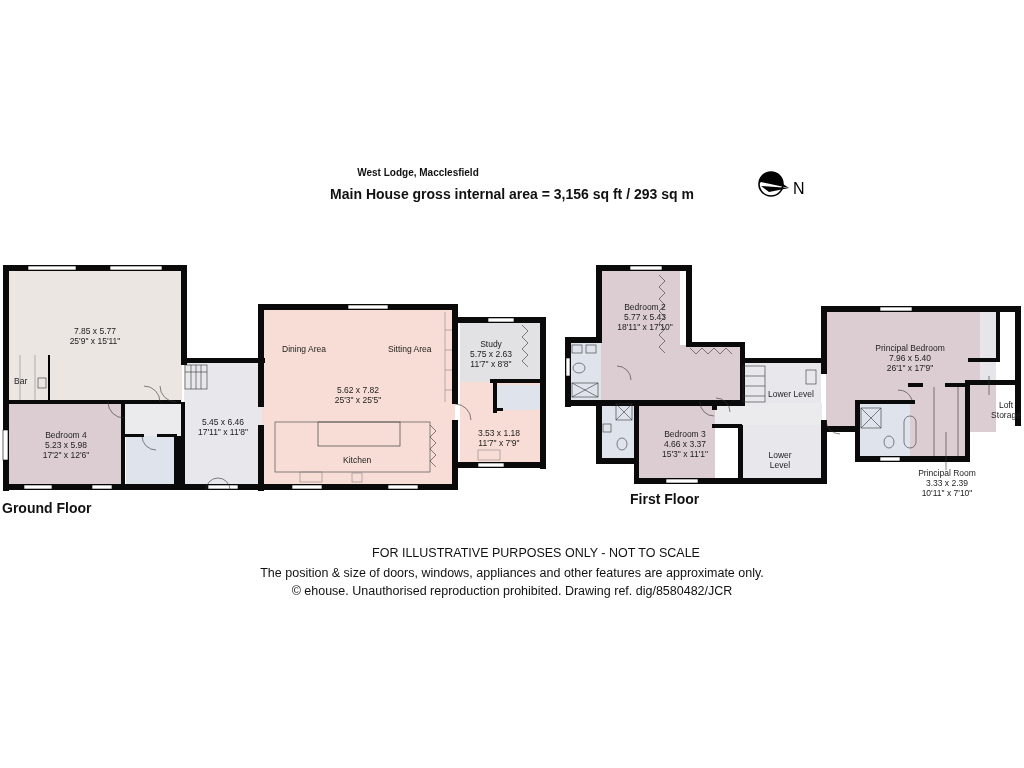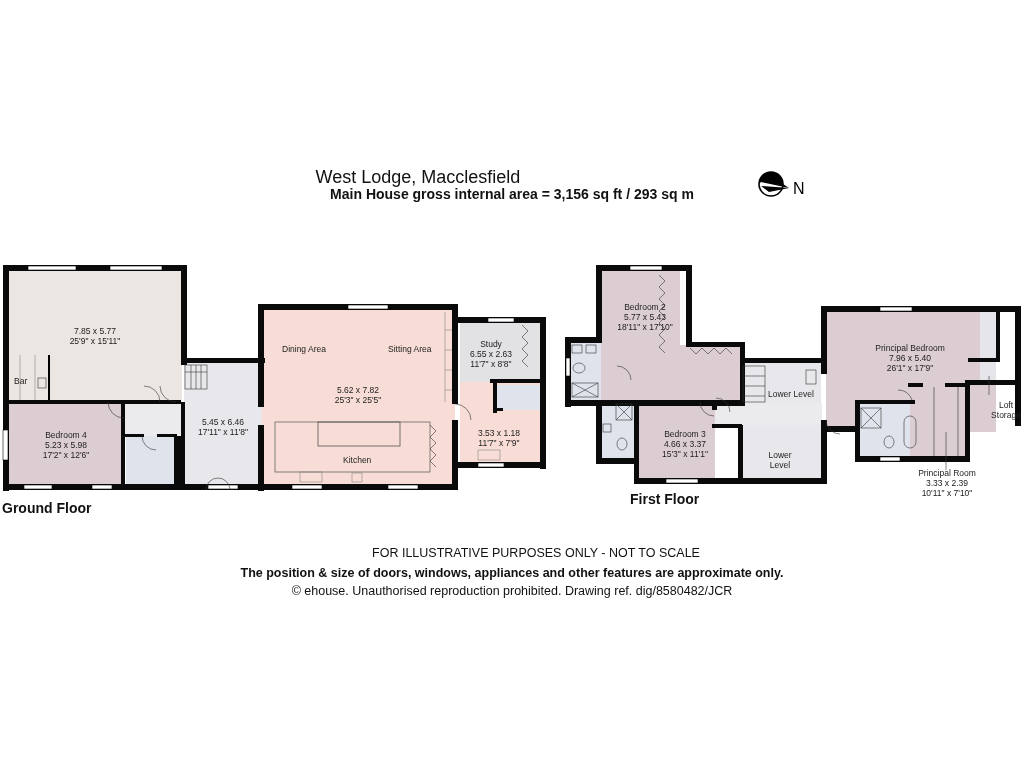--- a/index.html
+++ b/index.html
@@ -1,19 +1,19 @@
 <!DOCTYPE html>
 <html><head>
 <meta charset="utf-8">
 <style>
   html, body { margin: 0; padding: 0; background: #ffffff; }
   body { width: 1024px; height: 768px; position: relative; overflow: hidden;
          font-family: "Liberation Sans", sans-serif; color: #111; }
   .abs { position: absolute; }
-  .title { left: 0; width: 836px; top: 167px; text-align: center; font-weight: normal; font-size: 18px; }
+  .title { left: 0; width: 836px; top: 167px; text-align: center; font-weight: bold; font-size: 10px; }
   .subtitle { left: 0; width: 1024px; top: 186px; text-align: center; font-weight: bold; font-size: 14px; }
   .compass { left: 755px; top: 170px; width: 60px; height: 32px; }
   .floor-label { font-weight: bold; font-size: 14px; }
   .room-label { font-size: 8.5px; text-align: center; line-height: 10px; color: #222; white-space: nowrap; }
   .footer-bold { left: 0; width: 1024px; top: 546px; text-align: center; font-weight: normal; font-size: 12.5px; margin-left: 24px; }
   .footer-line { left: 0; width: 1024px; text-align: center; font-size: 12.5px; }
   svg.plan { position: absolute; left: 0; top: 0; }
 </style>
 </head>
 <body>
@@ -241,21 +241,21 @@
 </div>
 <div class="abs room-label" style="left:282px;top:344px;">Dining Area</div>
 <div class="abs room-label" style="left:388px;top:344px;">Sitting Area</div>
 <div class="abs room-label" style="left:318px;top:385px;width:80px;">
   <div>5.62 x 7.82</div>
   <div>25'3" x 25'5"</div>
 </div>
 <div class="abs room-label" style="left:343px;top:455px;">Kitchen</div>
 <div class="abs room-label" style="left:462px;top:339px;width:58px;">
   <div>Study</div>
-  <div>6.55 x 2.63</div>
+  <div>5.75 x 2.63</div>
   <div>11'7" x 8'8"</div>
 </div>
 <div class="abs room-label" style="left:470px;top:428px;width:58px;">
   <div>3.53 x 1.18</div>
   <div>11'7" x 7'9"</div>
 </div>
 <div class="abs floor-label" style="left:2px;top:500px;">Ground Floor</div>
 
 <div class="abs room-label" style="left:610px;top:302px;width:70px;">
   <div>Bedroom 2</div>
@@ -276,14 +276,14 @@
 </div>
 <div class="abs room-label" style="left:912px;top:468px;width:70px;">
   <div>Principal Room</div>
   <div>3.33 x 2.39</div>
   <div>10'11" x 7'10"</div>
 </div>
 <div class="abs room-label" style="left:987px;top:400px;width:38px;white-space:normal;">Loft Storage</div>
 <div class="abs floor-label" style="left:630px;top:491px;">First Floor</div>
 
 <div class="abs footer-bold">FOR ILLUSTRATIVE PURPOSES ONLY - NOT TO SCALE</div>
-<div class="abs footer-line" style="top:566px;font-weight:bold;">The position &amp; size of doors, windows, appliances and other features are approximate only.</div>
+<div class="abs footer-line" style="top:566px;">The position &amp; size of doors, windows, appliances and other features are approximate only.</div>
 <div class="abs footer-line" style="top:584px;">© ehouse. Unauthorised reproduction prohibited. Drawing ref. dig/8580482/JCR</div>
 
 </body></html>

